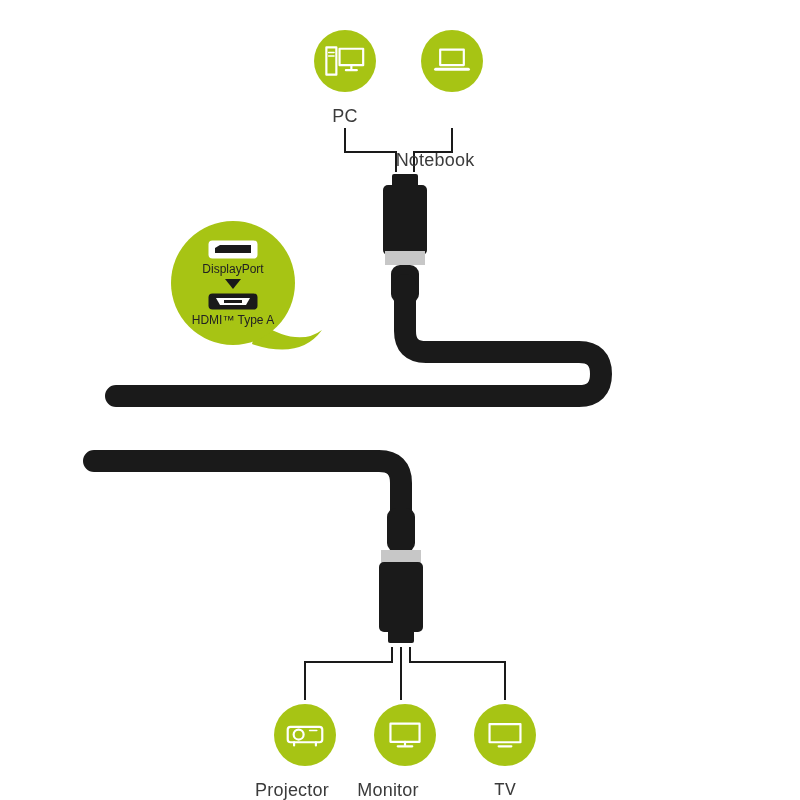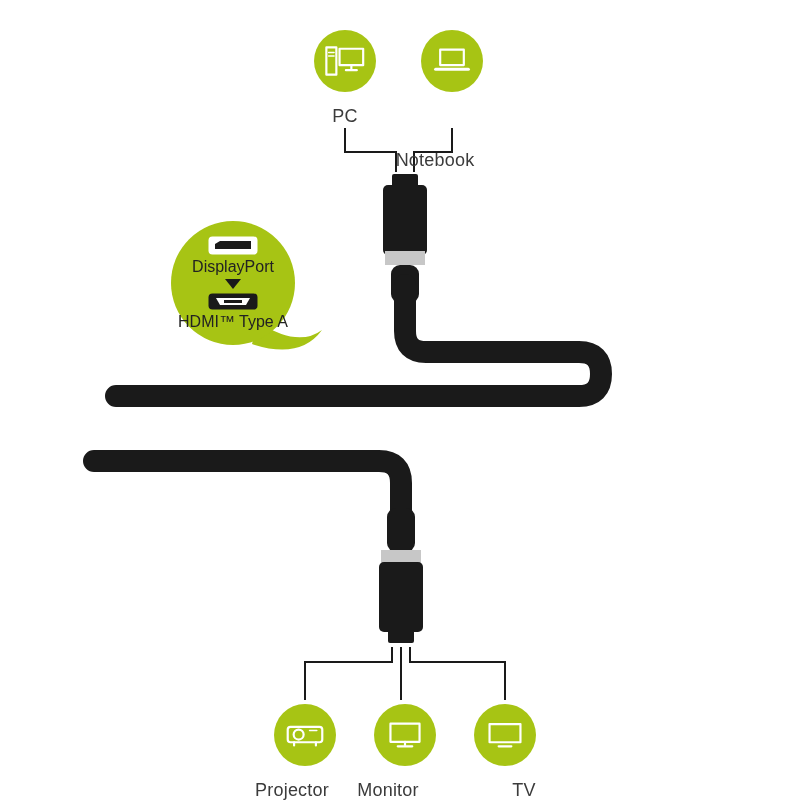--- a/index.html
+++ b/index.html
@@ -27,21 +27,21 @@
   .wicon-thin{stroke:#fff;fill:none;stroke-width:1.6;stroke-linecap:round;}
   .device-label{
     position:absolute;width:100px;text-align:center;
     font-size:18px;font-weight:500;color:var(--label);letter-spacing:.2px;
   }
   .bubble{
     position:absolute;left:171px;top:221px;width:124px;height:124px;border-radius:50%;
     background:var(--green);display:flex;flex-direction:column;align-items:center;
     justify-content:center;gap:4px;z-index:2;
   }
-  .bubble-label{font-size:16px;font-weight:500;color:#222;line-height:1;}
+  .bubble-label{font-size:12px;font-weight:500;color:#222;line-height:1;}
   .down-arrow{
     width:0;height:0;border-left:8px solid transparent;border-right:8px solid transparent;
     border-top:10px solid var(--ink);
   }
 </style>
 </head>
 <body>
 
 <div class="stage">
 
@@ -133,15 +133,15 @@
     </svg>
   </div>
   <div class="device-label" style="left:338px;top:780px;">Monitor</div>
 
   <div class="circle" style="left:474px;top:704px;">
     <svg width="40" height="30" viewBox="0 0 44 32">
       <rect class="wicon" x="5" y="4" width="34" height="20"></rect>
       <line class="wicon" x1="15" y1="28.5" x2="29" y2="28.5"></line>
     </svg>
   </div>
-  <div class="device-label" style="left:474px;top:780px;">TV</div>
+  <div class="device-label" style="left:455px;top:780px;font-family:Liberation Mono, monospace;">TV</div>
 
 </div>
 
 </body></html>

